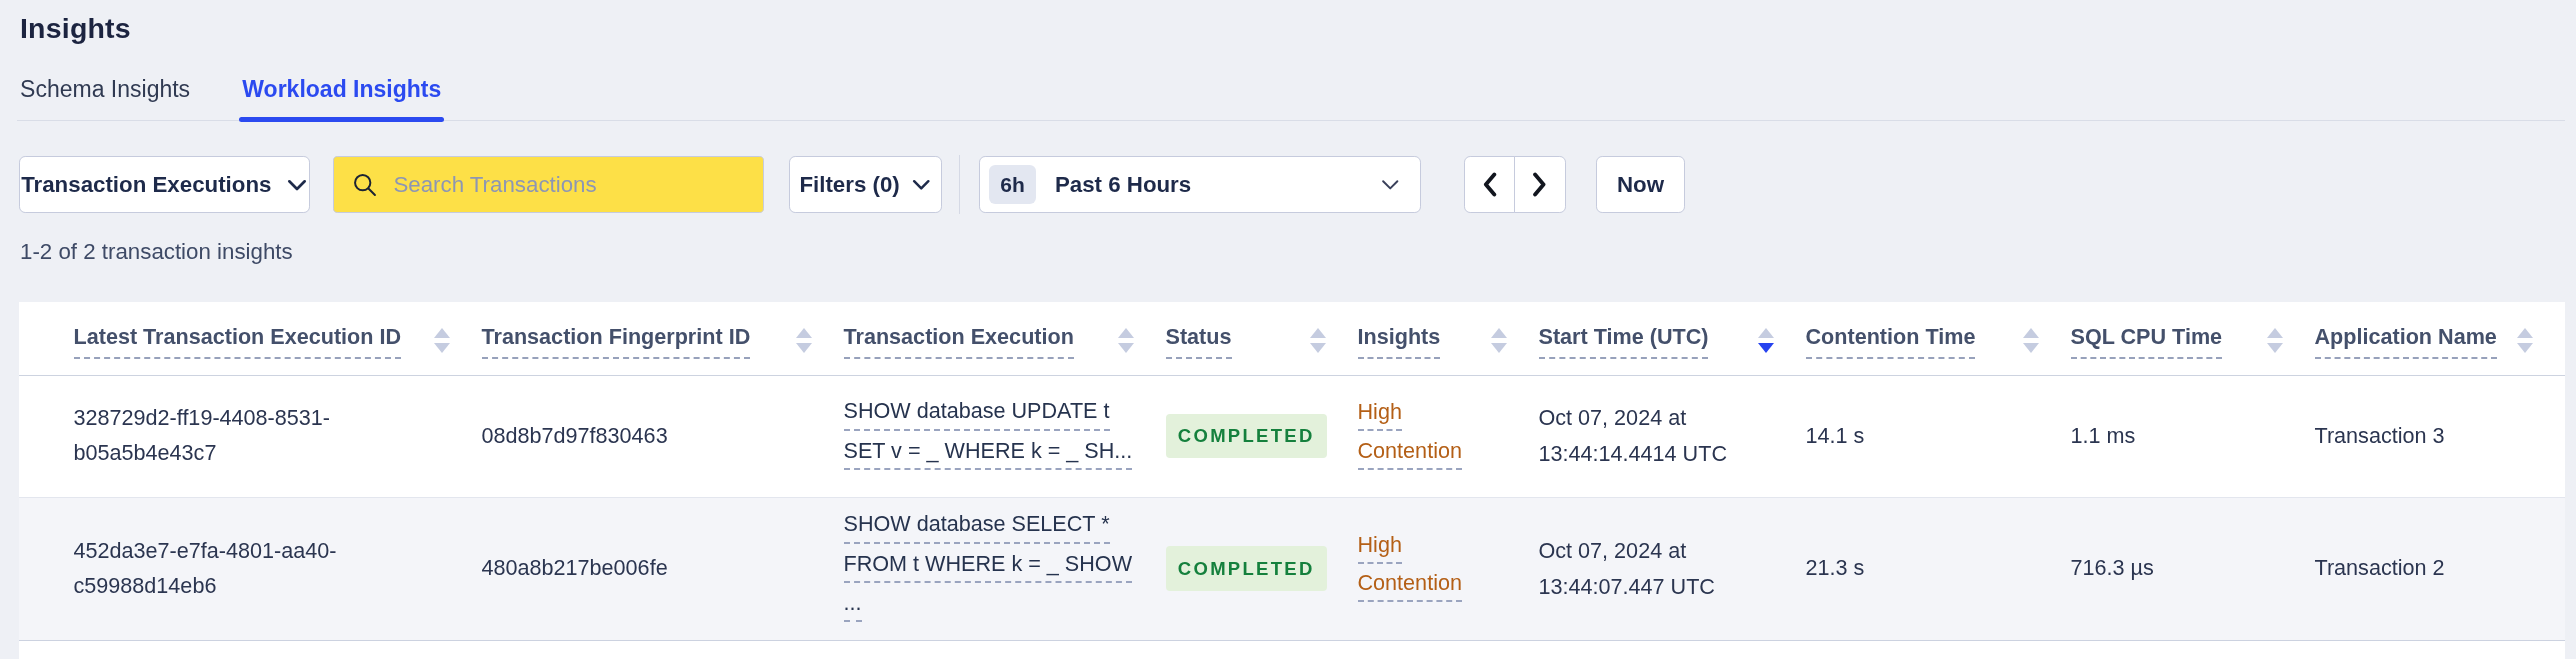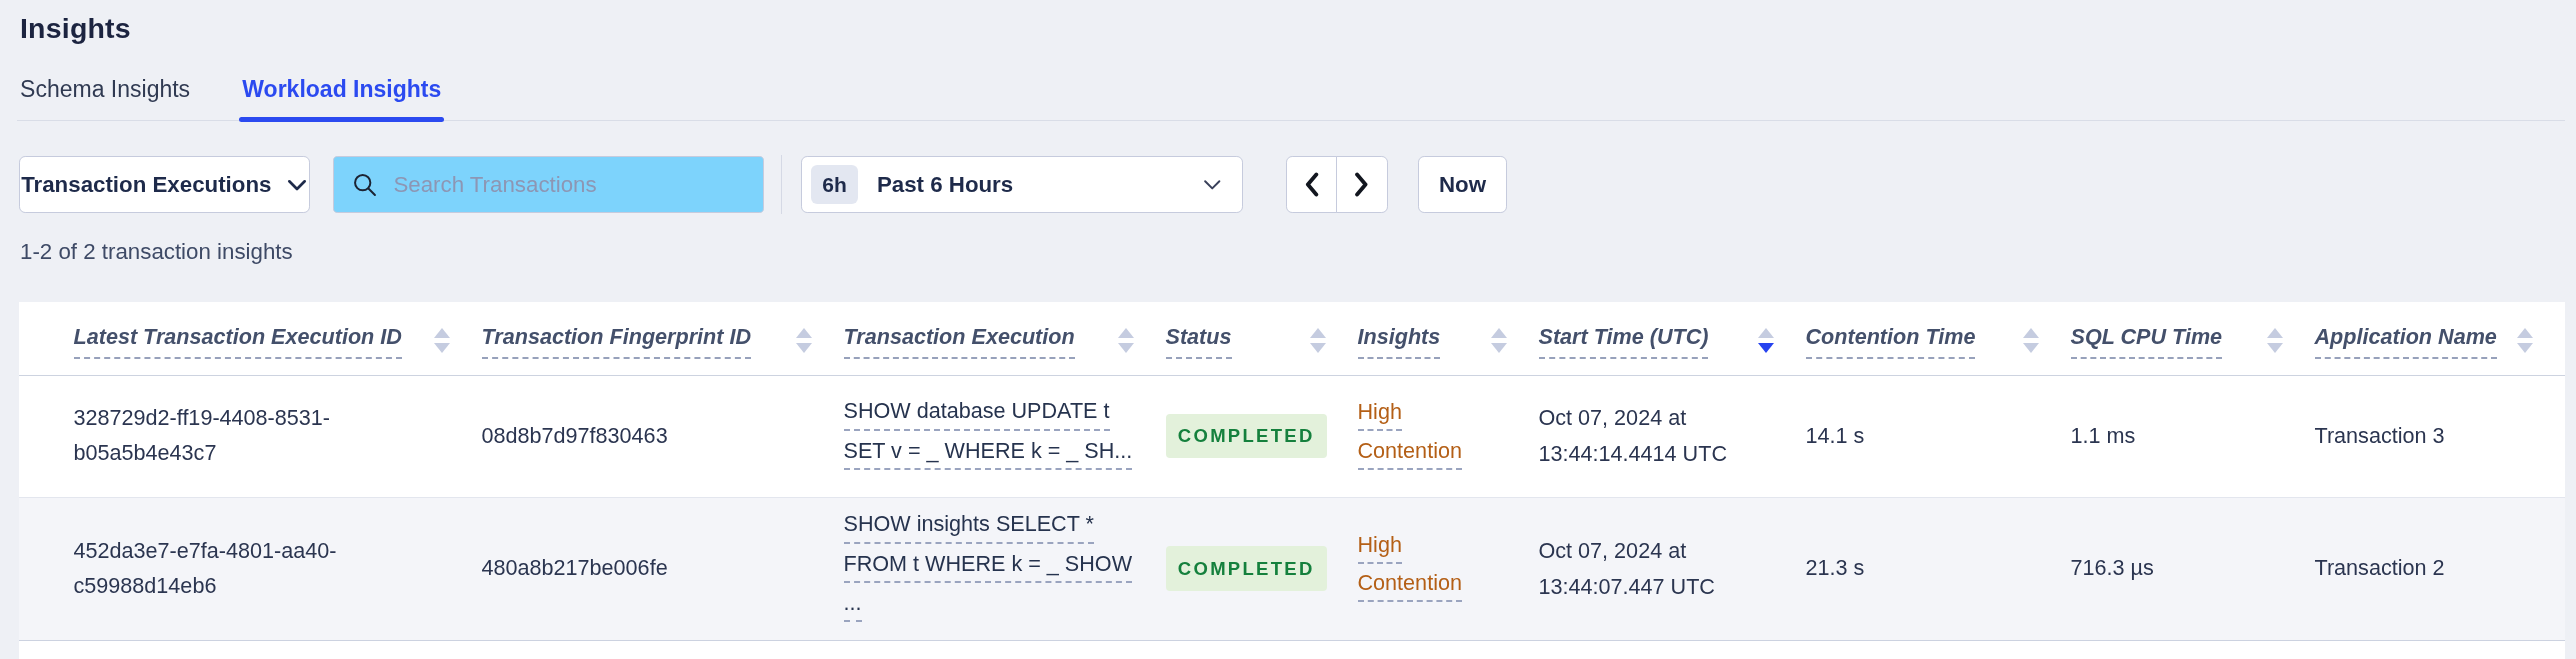--- a/index.html
+++ b/index.html
@@ -31,21 +31,21 @@
   }
   
   .toolbar { display:flex; align-items:center; margin:34px 0 0 18.5px; }
   .btn {
     display:flex; align-items:center; background:#fff;
     border:1.5px solid #c6cbdd; border-radius:6.2px; height:57px;
     font-size:22.3px; font-weight:600; color:#1e2a4a; cursor:pointer;
   }
   .btn-dropdown { width:291px; justify-content:center; gap:15.4px; }
   .search-box {
-    width:431px; height:57px; margin-left:23px; background:#7dd3fc;
+    width:431px; height:57px; margin-left:23px; background:#fde047;
     border:1.5px solid #c6cbdd; border-radius:4.6px;
     display:flex; align-items:center; padding-left:18.5px; gap:15.4px;
   }
   .search-box input {
     border:none; outline:none; flex:1; font-size:22.3px;
     font-family:"Liberation Sans", sans-serif; color:#2b3550; background:transparent;
     min-width:0;
   }
   .search-box input::placeholder { color:#8d96b4; }
   .btn-filters { width:153px; margin-left:25px; justify-content:center; gap:12.3px; }
@@ -64,21 +64,21 @@
   .nav-btn.prev { border-radius:6.2px 0 0 6.2px; }
   .nav-btn.next { border-radius:0 6.2px 6.2px 0; margin-left:-1.5px; }
   .btn-now { width:89px; margin-left:30px; justify-content:center; }
   .results-count { margin:25px 0 0 20px; font-size:22.3px; color:#3e4a66; }
   
   .card {
     position:absolute; left:18.5px; right:10.8px; top:302px; bottom:0;
     background:#fff;
   }
   table { width:100%; border-collapse:collapse; table-layout:fixed; }
-  th { height:73px; vertical-align:top; padding-top:21.6px; border-bottom:1.5px solid #cdd3e0; text-align:center;font-style:italic; }
+  th { height:73px; vertical-align:top; padding-top:21.6px; border-bottom:1.5px solid #cdd3e0; text-align:center; }
   th .th-inner { display:flex; justify-content:space-between; align-items:flex-start; padding-right:32px; }
   .col-label {
     font-size:21.6px; font-weight:700; color:#44506b;
     padding-bottom:7.7px; border-bottom:2.3px dashed #97a1bb; line-height:1.2;
     cursor:pointer;
   }
   th:first-child, td:first-child { padding-left:55px; }
   .sort { display:flex; flex-direction:column; gap:4.6px; margin-top:4.6px; cursor:pointer; flex:none; }
   .tri-up { width:0; height:0; border-left:8.5px solid transparent; border-right:8.5px solid transparent; border-bottom:10.8px solid #c5cce0; }
   .tri-down { width:0; height:0; border-left:8.5px solid transparent; border-right:8.5px solid transparent; border-top:10.8px solid #c5cce0; }
@@ -123,20 +123,26 @@
   </div>
 
   <div class="search-box">
     <svg class="icon-svg" width="26" height="26" viewBox="0 0 34 34">
         <circle cx="14" cy="14" r="10" fill="none" stroke="#1c2333" stroke-width="2.6"></circle>
         <line x1="21.5" y1="21.5" x2="30" y2="30" stroke="#1c2333" stroke-width="2.6" stroke-linecap="round"></line>
       </svg>
     <input type="text" placeholder="Search Transactions" style="">
   </div>
 
+  <div class="btn btn-filters">
+    <span>Filters (0)</span>
+    <svg class="icon-svg" width="18.5" height="11.6" viewBox="0 0 26 16">
+        <polyline points="3,3 13,13 23,3" fill="none" stroke="#1e2a4a" stroke-width="3.5" stroke-linecap="round" stroke-linejoin="round"></polyline>
+      </svg>
+  </div>
 
   <div class="v-divider"></div>
 
   <div class="btn time-picker">
     <span class="interval-badge">6h</span>
     <span class="time-label">Past 6 Hours</span>
     <svg class="icon-svg" width="18.5" height="11.6" viewBox="0 0 26 16">
         <polyline points="3,3 13,13 23,3" fill="none" stroke="#39405a" stroke-width="2.8" stroke-linecap="round" stroke-linejoin="round"></polyline>
       </svg>
   </div>
@@ -277,21 +283,21 @@
           <div class="time-line">13:44:14.4414 UTC</div>
         </td>
         <td>14.1 s</td>
         <td>1.1 ms</td>
         <td>Transaction 3</td>
       </tr>
       <tr class="data-row-2">
         <td>452da3e7-e7fa-4801-aa40-c59988d14eb6</td>
         <td>480a8b217be006fe</td>
         <td>
-          <div class="stmt-line">SHOW insights SELECT *</div>
+          <div class="stmt-line">SHOW database SELECT *</div>
           <div class="stmt-line">FROM t WHERE k = _ SHOW</div>
           <div class="stmt-line">...</div>
         </td>
         <td><span class="status-badge">COMPLETED</span></td>
         <td>
           <div class="insight-line">High</div>
           <div class="insight-line">Contention</div>
         </td>
         <td>
           <div class="time-line">Oct 07, 2024 at</div>

